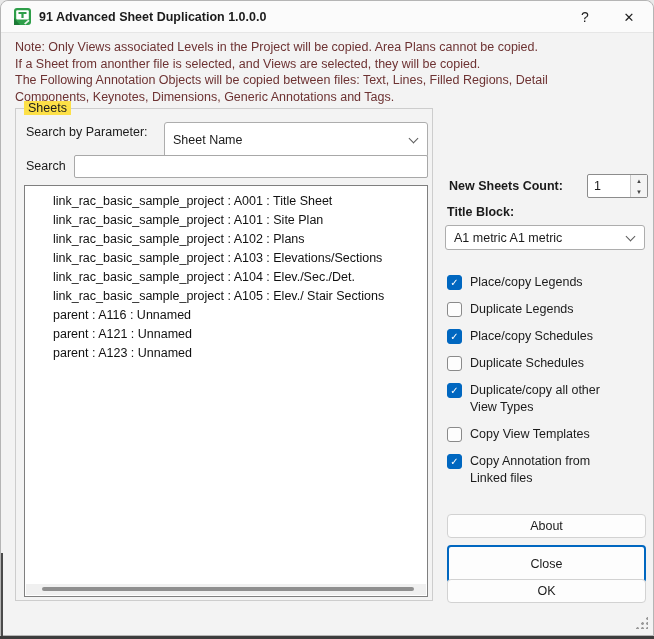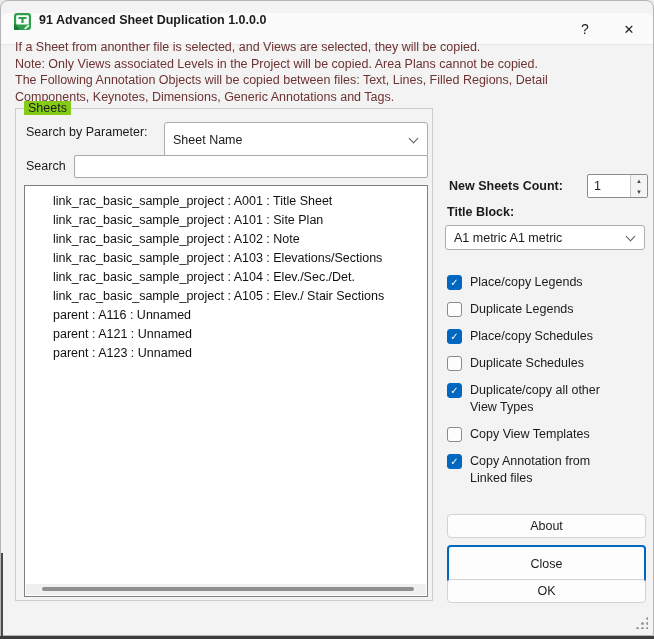--- a/index.html
+++ b/index.html
@@ -3,33 +3,33 @@
 <meta charset="utf-8">
 <style>
   * { margin:0; padding:0; box-sizing:border-box; }
   html,body { width:654px; height:639px; background:#e9e9e9; font-family:"Liberation Sans","DejaVu Sans",sans-serif; overflow:hidden; }
   .window {
     position:absolute; left:0; top:0; width:654px; height:636px;
     background:#f3f3f3; border:1px solid #b5b5b5;
     border-radius:8px 8px 0 0;
   }
   
-  .titlebar { position:absolute; left:0; top:12px; right:0; height:32px; background:#fbfbfb;
-    border-bottom:1px solid #e6e6e6; border-radius:8px 8px 0 0; display:flex; }
+  .titlebar { position:absolute; left:0; top:0; right:0; height:32px; background:#fbfbfb;
+    border-bottom:1px solid #e6e6e6; border-radius:8px 8px 0 0; display:flex; align-items:center; }
   .app-icon { width:17px; height:17px; margin-left:13px; flex:0 0 auto; }
   .title-text { margin-left:8px; font-size:12.5px; font-weight:600; color:#1b1b1b; }
   .tb-btn { position:absolute; top:0; width:44px; height:32px; display:flex; align-items:center; justify-content:center;
     font-size:14px; color:#222; cursor:default; }
   .tb-help { right:46px; }
   .tb-close { right:2px; font-size:13px; border-radius:0 8px 0 0; }
   
   .instructions { position:absolute; left:14px; top:38px; width:626px; font-size:12.5px; line-height:16.5px; color:#6d3232; }
   
   .groupbox { position:absolute; left:14px; top:107px; width:418px; height:493px; border:1px solid #cdcdcd; }
-  .groupbox-legend { position:absolute; left:8px; top:-8px; background:#84cc16; padding:0 4px; font-size:12.5px; color:#1b1b1b; }
+  .groupbox-legend { position:absolute; left:8px; top:-8px; background:#fde047; padding:0 4px; font-size:12.5px; color:#1b1b1b; }
   .gb-label { position:absolute; font-size:12.5px; color:#1b1b1b; }
   .combo { position:absolute; background:#fff; border:1px solid #adadad; border-radius:3px;
     display:flex; align-items:center; font-size:12.5px; color:#1b1b1b; padding:0 8px; }
   .combo .chev { position:absolute; right:10px; top:50%; width:7px; height:7px; margin-top:-5px;
     border-right:1.4px solid #5c5c5c; border-bottom:1.4px solid #5c5c5c; transform:rotate(45deg); }
   .textbox { position:absolute; background:#fff; border:1px solid #a8a8a8; border-radius:2px;
     font-size:12.5px; color:#1b1b1b; padding:0 6px; font-family:inherit; outline:none; }
   .listbox { position:absolute; left:8px; top:76px; width:404px; height:412px; background:#fff;
     border:1px solid #7f7f7f; overflow:hidden;padding-left:20px; }
   .list-items { padding-top:6px; }
@@ -77,43 +77,43 @@
       <path d="M4.5 4 H12.5 V6 H9.6 V10 H7.4 V6 H4.5 Z" fill="#2e9e49"></path>
       <path d="M0 17 L0 10 L6 17 Z" fill="#1d7a36"></path>
       <path d="M10 15.5 L14.5 11.5 L15.5 13 L11.5 16.5 Z" fill="#ffffff" opacity="0.9"></path>
     </svg>
     <span class="title-text">91 Advanced Sheet Duplication 1.0.0.0</span>
     <div class="tb-btn tb-help">?</div>
     <div class="tb-btn tb-close">✕</div>
   </div>
 
   <div class="instructions">
+    <div>Note: Only Views associated Levels in the Project will be copied. Area Plans cannot be copied.</div>
     <div>If a Sheet from anonther file is selected, and Views are selected, they will be copied.</div>
-    <div>Note: Only Views associated Levels in the Project will be copied. Area Plans cannot be copied.</div>
     <div>The Following Annotation Objects will be copied between files: Text, Lines, Filled Regions, Detail</div>
     <div>Components, Keynotes, Dimensions, Generic Annotations and Tags.</div>
   </div>
 
   <div class="groupbox">
     <span class="groupbox-legend">Sheets</span>
 
     <span class="gb-label" style="left:10px; top:16px;">Search by Parameter:</span>
     <div class="combo" style="left:148px; top:13px; width:264px; height:36px;">
       <span>Sheet Name</span>
       <span class="chev"></span>
     </div>
 
     <span class="gb-label" style="left:10px; top:50px;">Search</span>
     <input class="textbox" style="left: 58px; top: 46px; width: 354px; height: 23px;" value="">
 
     <div class="listbox">
       <div class="list-items" id="sheet-list">
           <div class="list-item">link_rac_basic_sample_project : A001 : Title Sheet</div>
           <div class="list-item">link_rac_basic_sample_project : A101 : Site Plan</div>
-          <div class="list-item">link_rac_basic_sample_project : A102 : Note</div>
+          <div class="list-item">link_rac_basic_sample_project : A102 : Plans</div>
           <div class="list-item">link_rac_basic_sample_project : A103 : Elevations/Sections</div>
           <div class="list-item">link_rac_basic_sample_project : A104 : Elev./Sec./Det.</div>
           <div class="list-item">link_rac_basic_sample_project : A105 : Elev./ Stair Sections</div>
           <div class="list-item">parent : A116 : Unnamed</div>
           <div class="list-item">parent : A121 : Unnamed</div>
           <div class="list-item">parent : A123 : Unnamed</div>
         </div>
       <div class="hscroll">
         <div class="hscroll-thumb"></div>
       </div>

